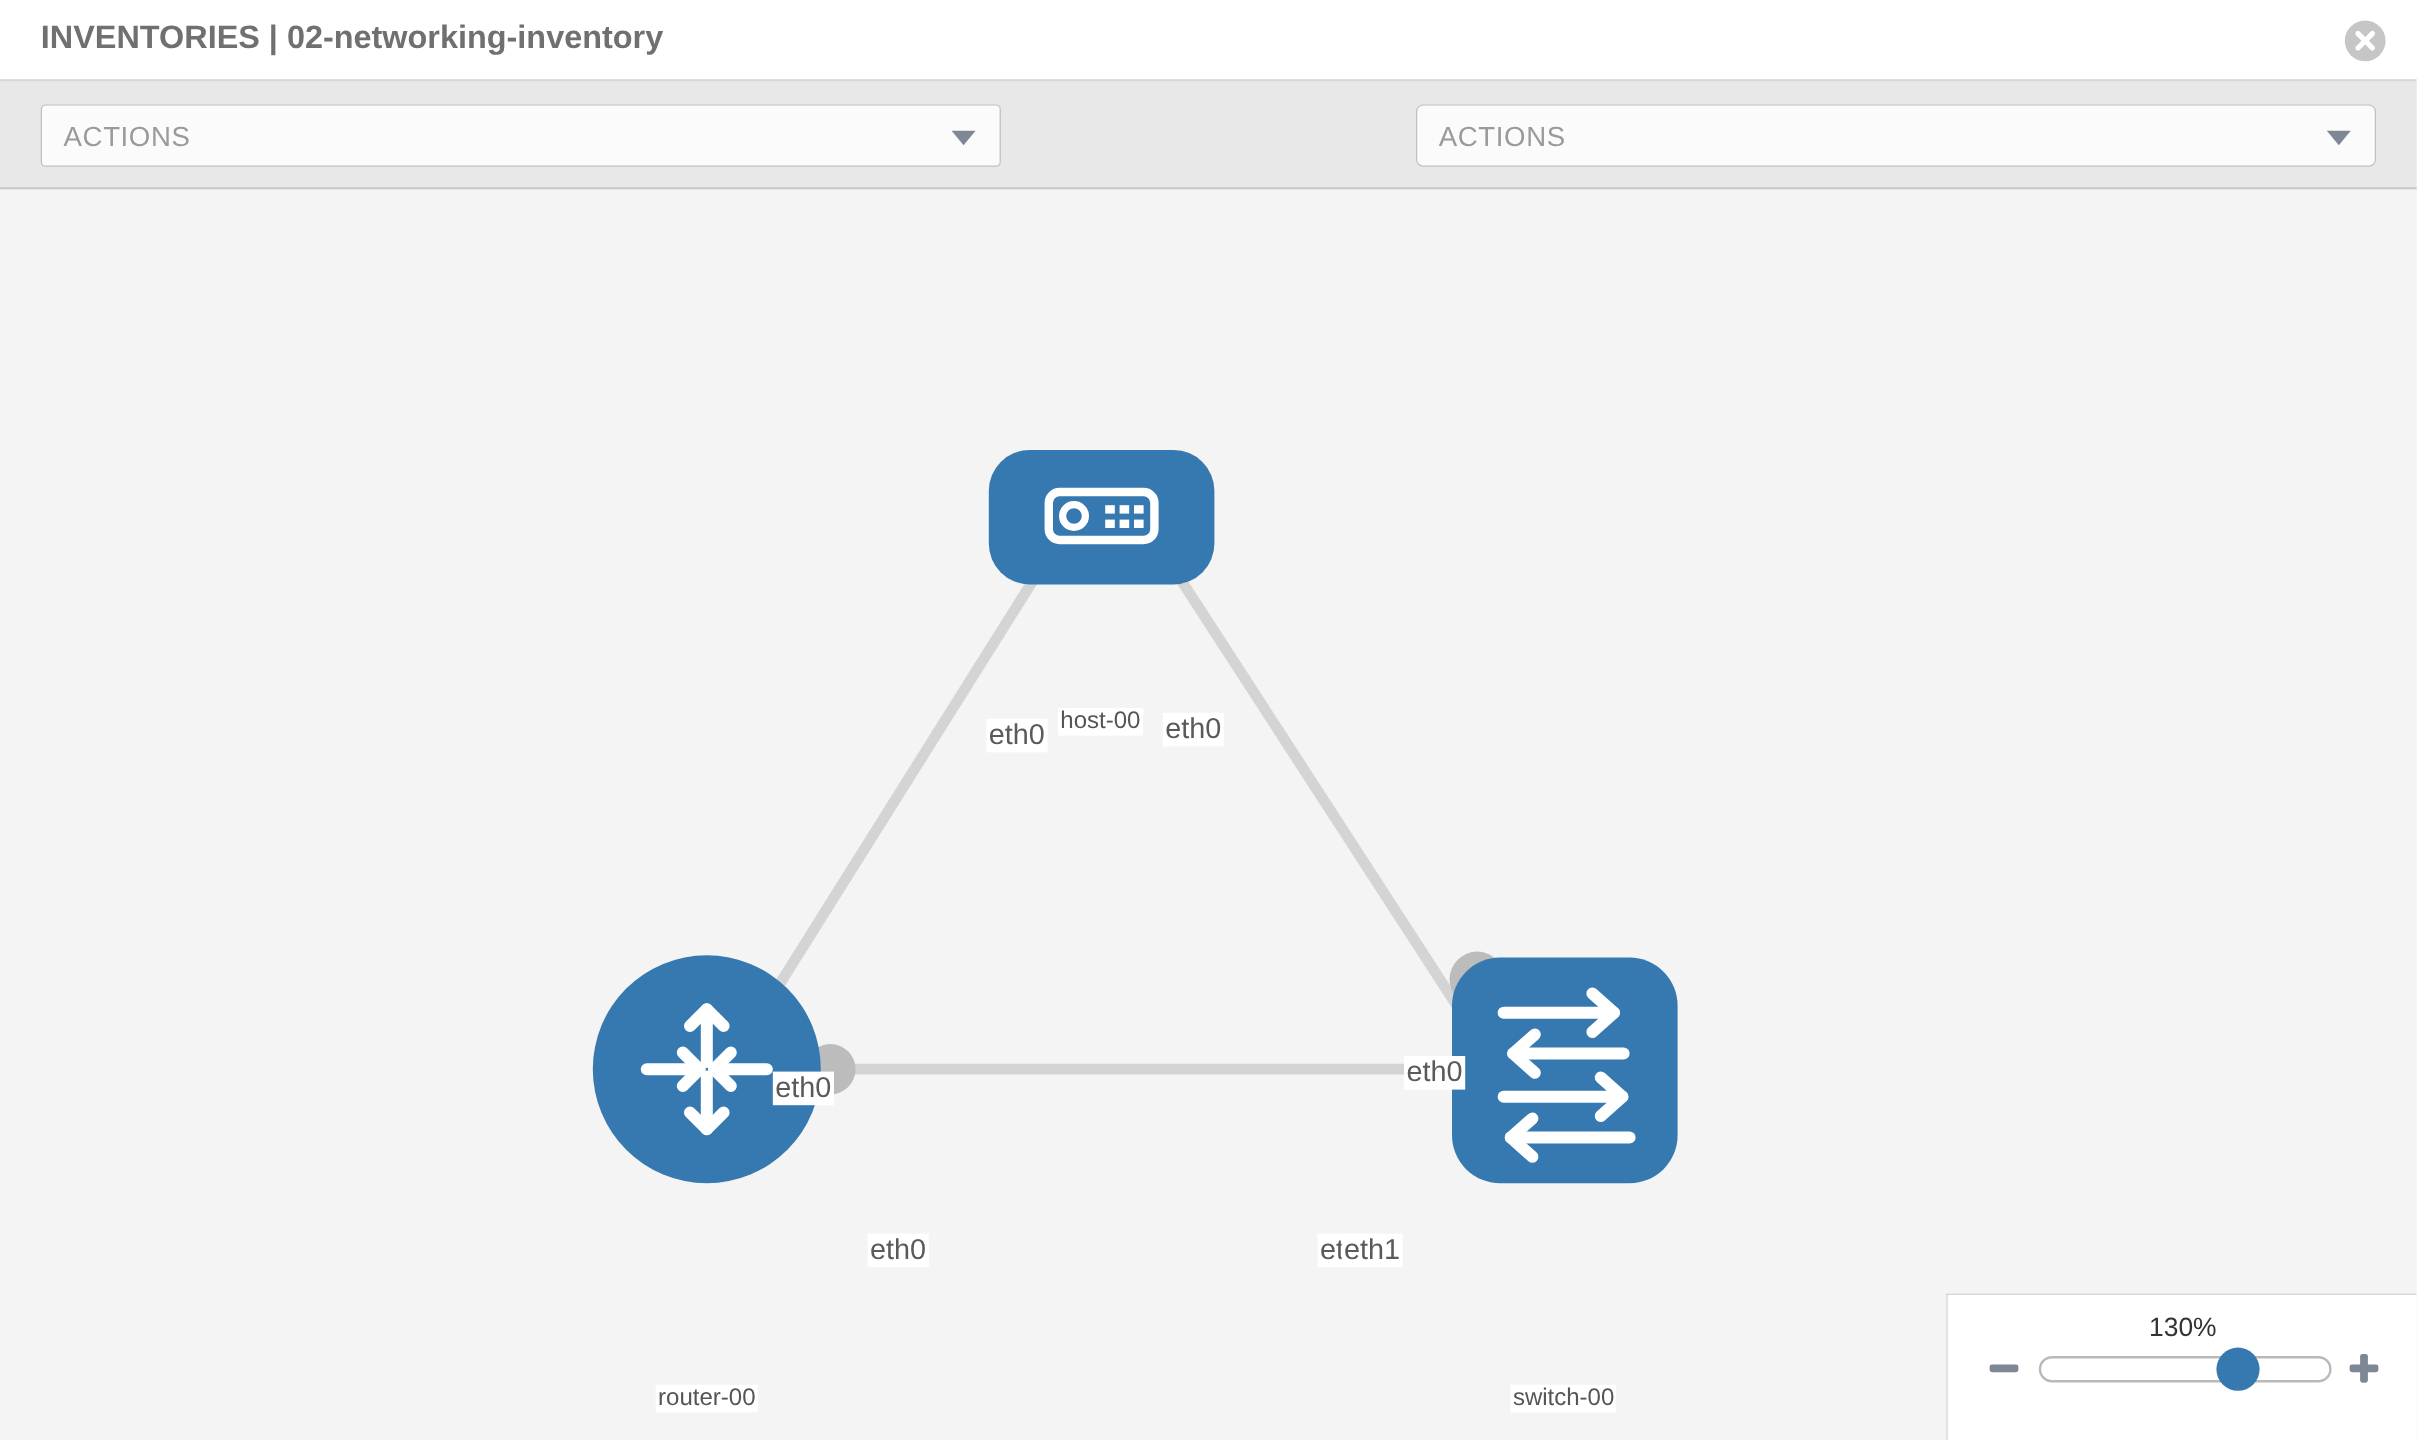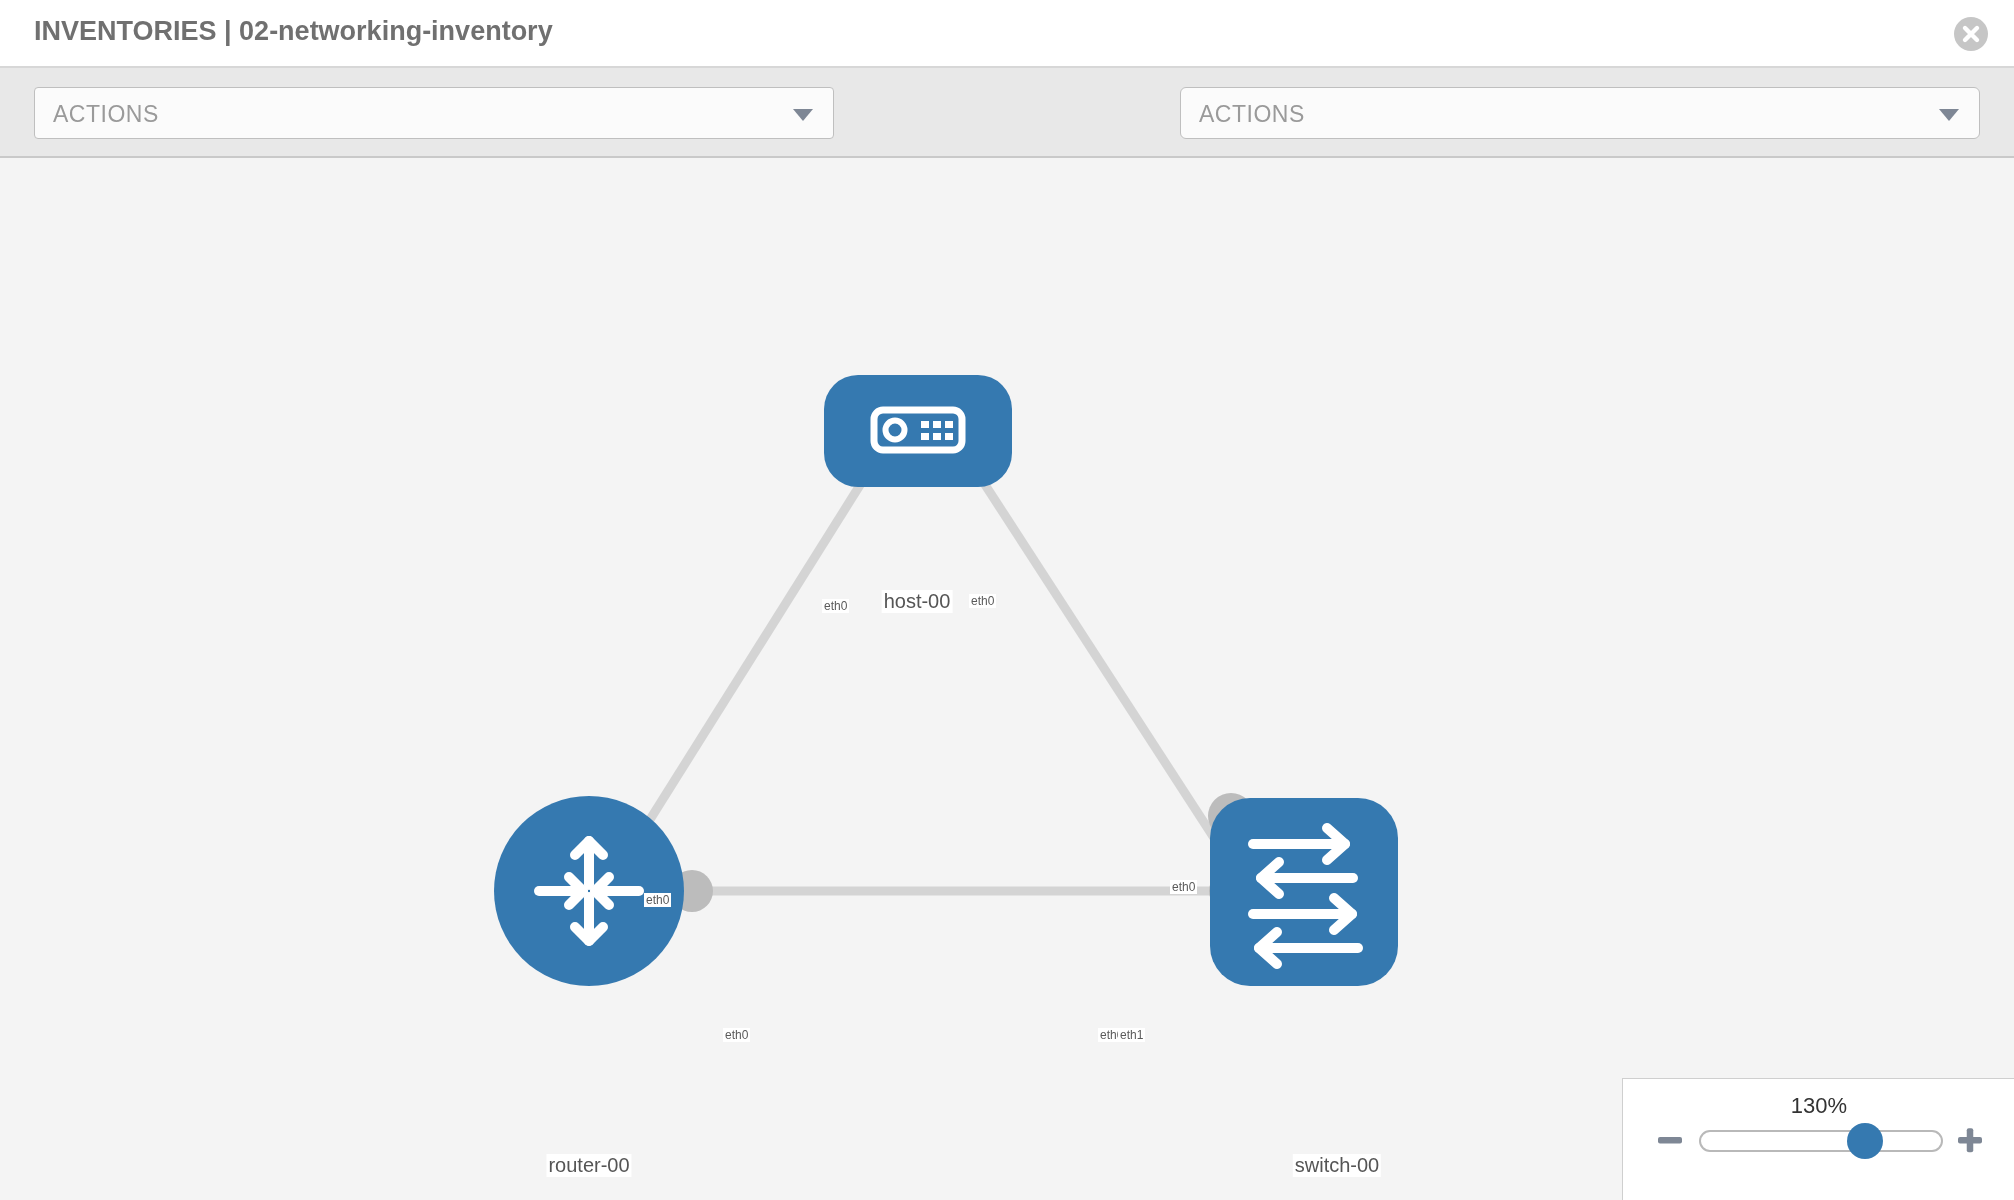--- a/index.html
+++ b/index.html
@@ -137,21 +137,21 @@
     position: absolute;
     font-size: 20px;
     color: #555555;
     background: #ffffff;
     padding: 0 2px;
     white-space: nowrap;
     transform: translateX(-50%);
   }
   .iface-label {
     position: absolute;
-    font-size: 12px;
+    font-size: 24px;
     color: #5a5a5a;
     background: #ffffff;
     padding: 0 2px;
     white-space: nowrap;
   }
 
   
   .zoom-panel {
     position: absolute;
     left: 1622px;
@@ -313,21 +313,21 @@
     <div class="iface-label" style="left:822px;  top:441px;">eth0</div>
     <div class="iface-label" style="left:969px;  top:436px;">eth0</div>
     <div class="iface-label" style="left:644px;  top:735px;">eth0</div>
     <div class="iface-label" style="left:1170px; top:722px;">eth0</div>
     <div class="iface-label" style="left:723px;  top:870px;">eth0</div>
     <div class="iface-label" style="left:1098px; top:870px;">eth0</div>
     <div class="iface-label" style="left:1118px; top:870px;">eth1</div>
 
     <div class="node-label" style="left:917px;  top:432px;">host-00</div>
     <div class="node-label" style="left:589px;  top:996px;">router-00</div>
-    <div class="node-label" style="left:1303px; top:996px;margin-left:34px;">switch-00</div>
+    <div class="node-label" style="left:1303px; top:996px;">switch-00</div>
   </div>
 
   <div class="zoom-panel">
     <div class="zoom-value">130%</div>
 
     <div class="zoom-minus">
       <svg width="34" height="34" viewBox="0 0 34 34">
         <rect x="5" y="14" width="24" height="6.5" rx="2" fill="#7e8795"></rect>
       </svg>
     </div>

